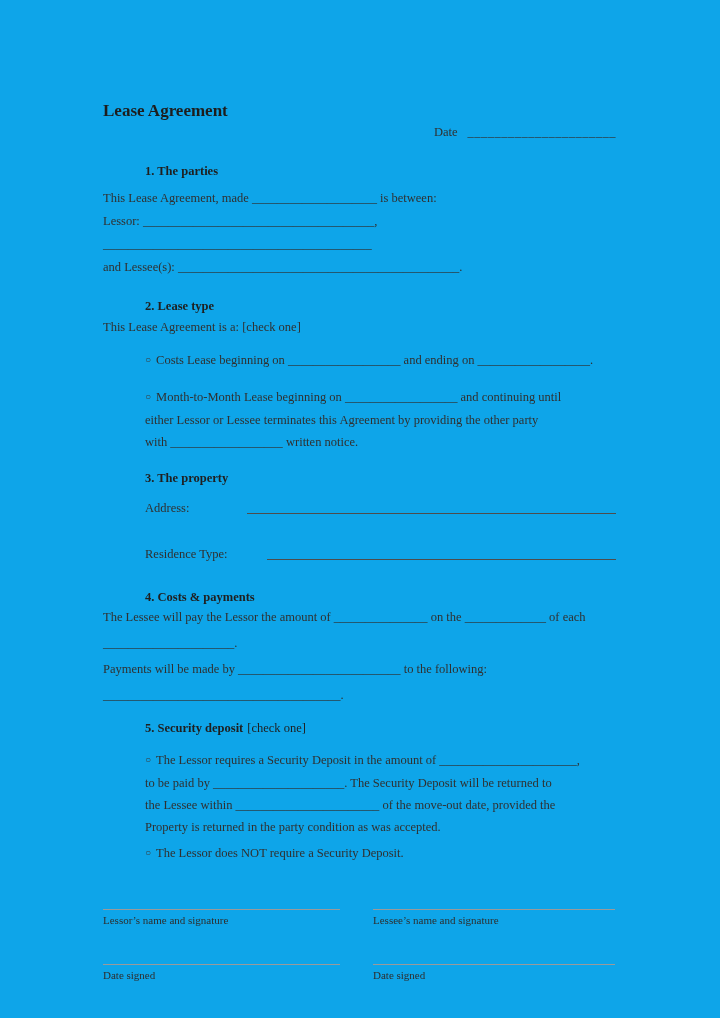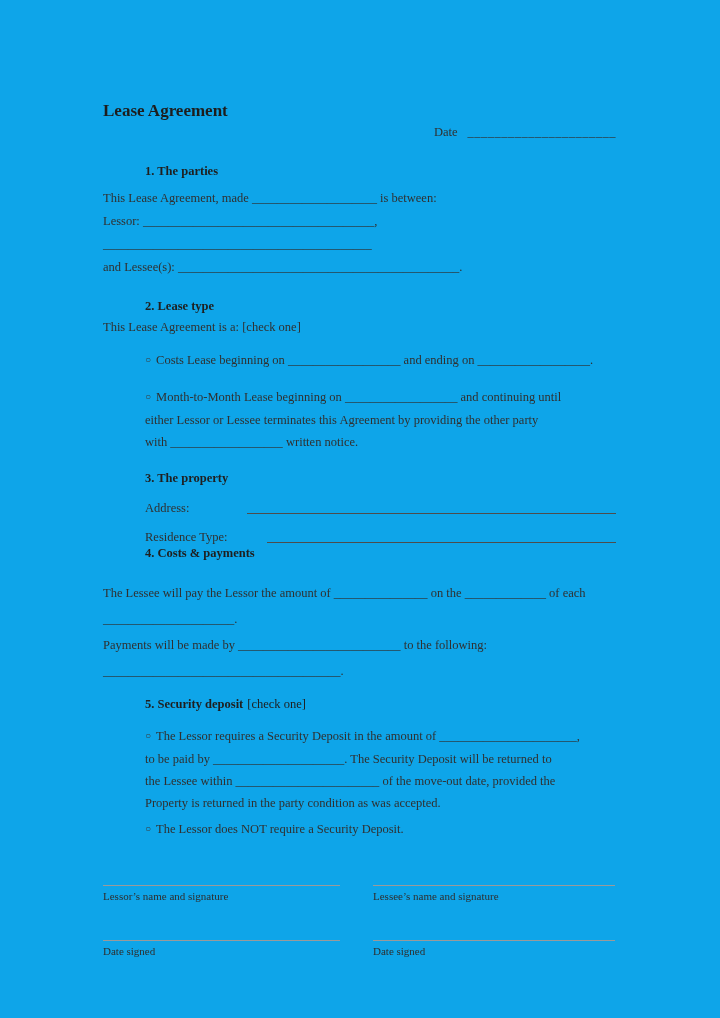--- a/index.html
+++ b/index.html
@@ -48,23 +48,23 @@
 
   
   .s1-heading { margin-top: 24px; }
   .s1-body    { margin-top: 8px; }
   .s2-heading { margin-top: 20px; }
   .s2-intro   { margin-top: 5px; }
   .s2-opt1    { margin-top: 14px; }
   .s2-opt2    { margin-top: 14px; }
   .s3-heading { margin-top: 18px; }
   .prop-row1  { margin-top: 14px; }
-  .prop-row2  { margin-top: 12px; gap: 20px; }
-  .s4-heading { }
-  .s4-l1      { margin-top: 24px; }
+  .prop-row2  { margin-top: 29px; gap: 20px; }
+  .s4-heading { margin-top: 27px; }
+  .s4-l1      { margin-top: 4px; }
   .s4-l       { margin-top: 10px; }
   .s5-heading { margin-top: 18px; }
   .s5-opt1    { margin-top: 13px; }
   .s5-opt2    { margin-top: 4px; }
 
   .bullet {
     display: inline-block;
     font-size: 10px;
     position: relative;
     top: -1px;

